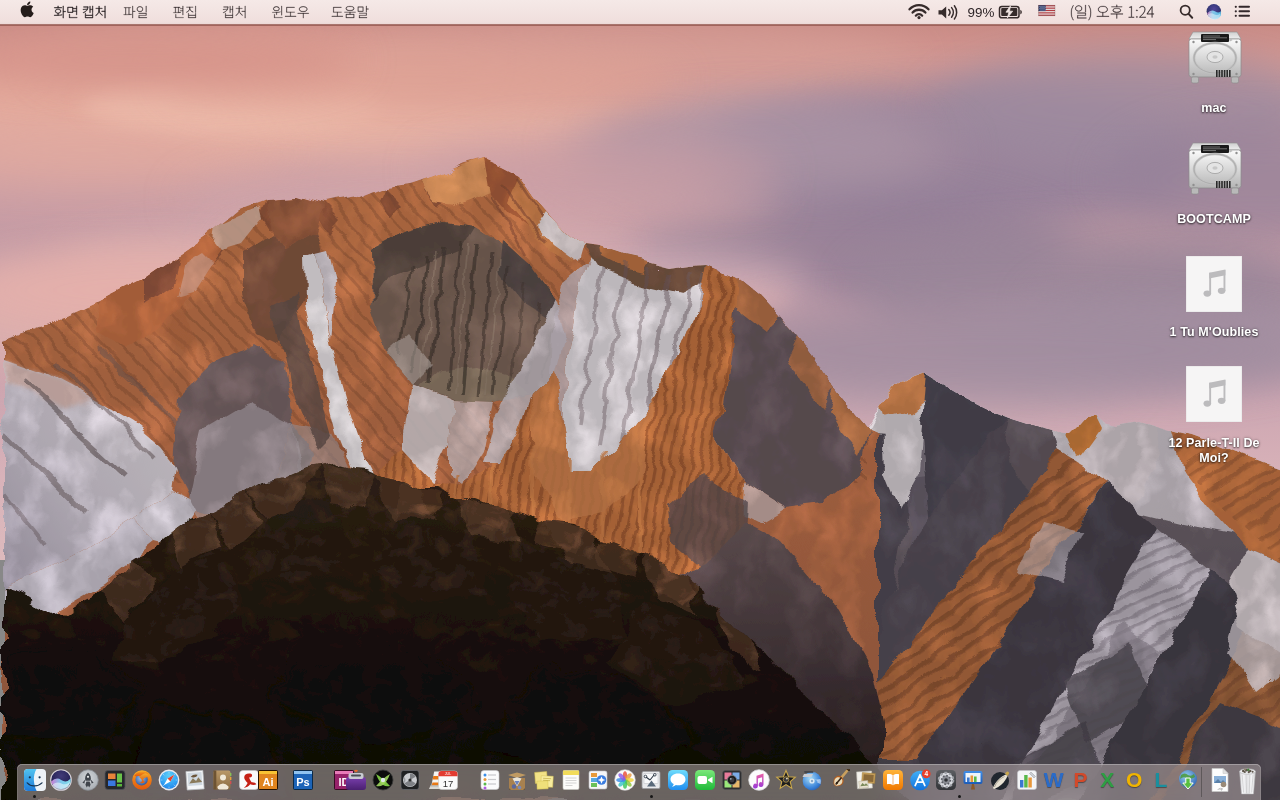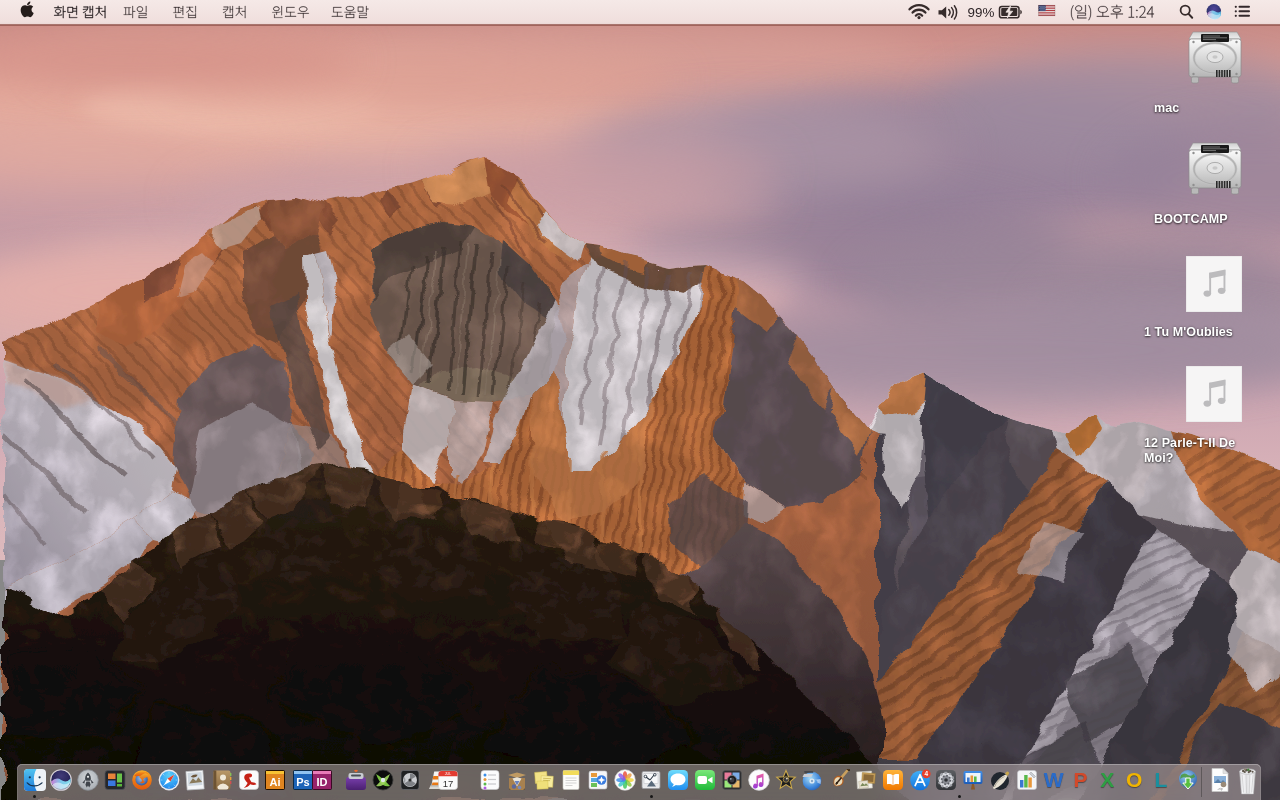--- a/index.html
+++ b/index.html
@@ -1,21 +1,21 @@
 <!DOCTYPE html>
 <html><head><meta charset="utf-8"><title>d</title><style>
 *{margin:0;padding:0;box-sizing:border-box}
 html,body{width:1280px;height:800px;overflow:hidden;font-family:"Liberation Sans",sans-serif;background:#888}
 #stage{position:relative;width:1280px;height:800px;overflow:hidden}
 #wall{position:absolute;left:0;top:0}
 .menubar{position:absolute;left:0;top:0;width:1280px;height:25px;
  background:linear-gradient(#f5e9e7,#f0dfdd 88%,#e9d4d2);}
 .menubar:after{content:"";position:absolute;left:0;bottom:-1px;width:100%;height:1.6px;background:rgba(146,84,76,.75)}
 .dicon{position:absolute;text-align:center}
-.dlabel{position:absolute;color:#fff;font-weight:bold;font-size:12.5px;line-height:14.5px;
+.dlabel{position:absolute;color:#fff;font-weight:bold;font-size:12.5px;line-height:14.5px;text-align:center;
  text-shadow:0 1px 2px rgba(0,0,0,.65),0 0 3px rgba(0,0,0,.4);letter-spacing:.1px;white-space:pre}
 .dock{position:absolute;left:17px;top:764px;width:1244px;height:36px;border-radius:5px 5px 0 0;
  background:rgba(168,158,160,.60);box-shadow:inset 0 1px 0 rgba(255,255,255,.28), inset 1px 0 0 rgba(255,255,255,.10), inset -1px 0 0 rgba(255,255,255,.10);
  -webkit-backdrop-filter:blur(16px) saturate(1.25);backdrop-filter:blur(16px) saturate(1.25)}
 .di{position:absolute;top:5px;width:22px;height:22px}
 .di svg{position:absolute;left:0;top:0}
 .dot{position:absolute;width:3.2px;height:3.2px;border-radius:50%;background:#161616;top:31.5px}
 .sep{position:absolute;top:3px;width:1px;height:30px;background:rgba(30,30,30,.35)}
 </style></head>
 <body>
@@ -523,37 +523,37 @@
         <rect x="19" y="8" width="1.4" height="3" fill="#e8a03a"></rect>
 <rect x="19" y="12" width="1.4" height="3" fill="#d05050"></rect>
       </svg>
     </div>
     <div class="di" style="left:238.1px;top:769px">
       <svg width="22" height="22" viewBox="0 0 22 22">
         <rect x="1.5" y="1.5" width="19" height="19" rx="3.5" fill="#fafafa" stroke="#c9c9c9" stroke-width=".6"></rect>
 <path d="M11 4.5 c-2.8 0-4.8 1.6-4.8 3.8 0 1.8 1.4 3.8 3.4 5.6 -1 2.2-2.4 4-3.8 4.6 1.8.6 4.4-.8 6.4-3.2 2.2.8 4.6.8 6.2 0-.6-1.4-2.6-2.2-4.8-2 -1.2-1.6-2.2-3.4-2.4-5 .8.2 1.8 0 2.4-.6 .8-.8.6-2-.2-2.6-.6-.5-1.6-.6-2.4-.6z" fill="#c52015"></path>
       </svg>
     </div>
-    <div class="di" style="left:264px;top:769px">
+    <div class="di" style="left:257px;top:769px">
       <svg width="22" height="22" viewBox="0 0 22 22">
         <rect x="1" y="1" width="20" height="20" rx="2" fill="#261300"></rect>
 <rect x="2" y="2" width="18" height="18" fill="#e0851f"></rect>
 <rect x="2" y="2" width="18" height="3" fill="#f7c234"></rect>
 <text x="11" y="16.5" text-anchor="middle" font-family="Liberation Sans" font-weight="bold" font-size="11" fill="#fff">Ai</text>
       </svg>
     </div>
     <div class="di" style="left:291.7px;top:769px">
       <svg width="22" height="22" viewBox="0 0 22 22">
         <rect x="1" y="1" width="20" height="20" rx="2" fill="#0a2a4a"></rect>
 <rect x="2" y="2" width="18" height="18" fill="#1c64b8"></rect>
 <rect x="2" y="2" width="18" height="3" fill="#8fc3f0"></rect>
 <text x="11" y="16.5" text-anchor="middle" font-family="Liberation Sans" font-weight="bold" font-size="11" fill="#fff">Ps</text>
       </svg>
     </div>
-    <div class="di" style="left:311px;top:769px">
+    <div class="di" style="left:333px;top:769px">
       <svg width="22" height="22" viewBox="0 0 22 22">
         <rect x="1" y="1" width="20" height="20" rx="2" fill="#3a0a24"></rect>
 <rect x="2" y="2" width="18" height="18" fill="#97226a"></rect>
 <rect x="2" y="2" width="18" height="3" fill="#e87ab8"></rect>
 <text x="11" y="16.5" text-anchor="middle" font-family="Liberation Sans" font-weight="bold" font-size="11" fill="#fff">ID</text>
       </svg>
     </div>
     <div class="di" style="left:345.3px;top:769px">
       <svg width="22" height="22" viewBox="0 0 22 22">
         <defs>

